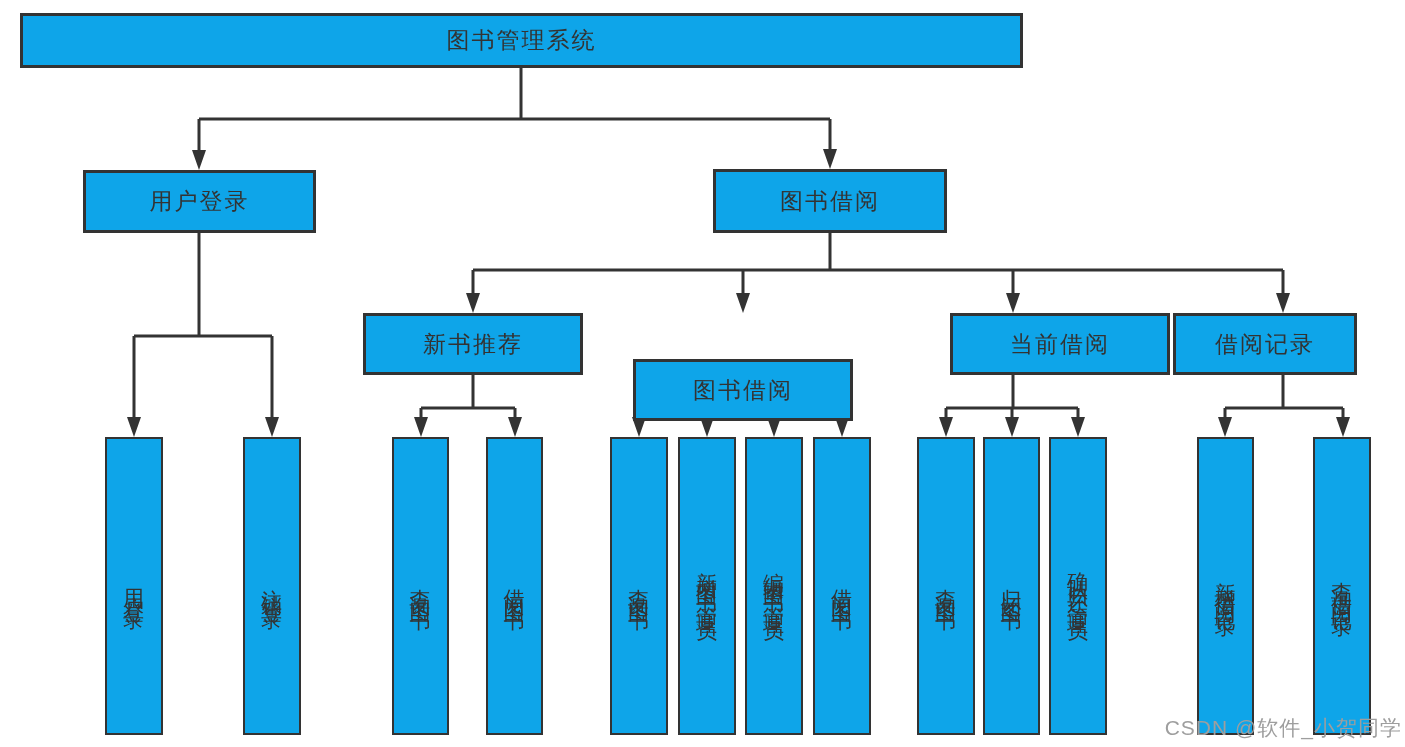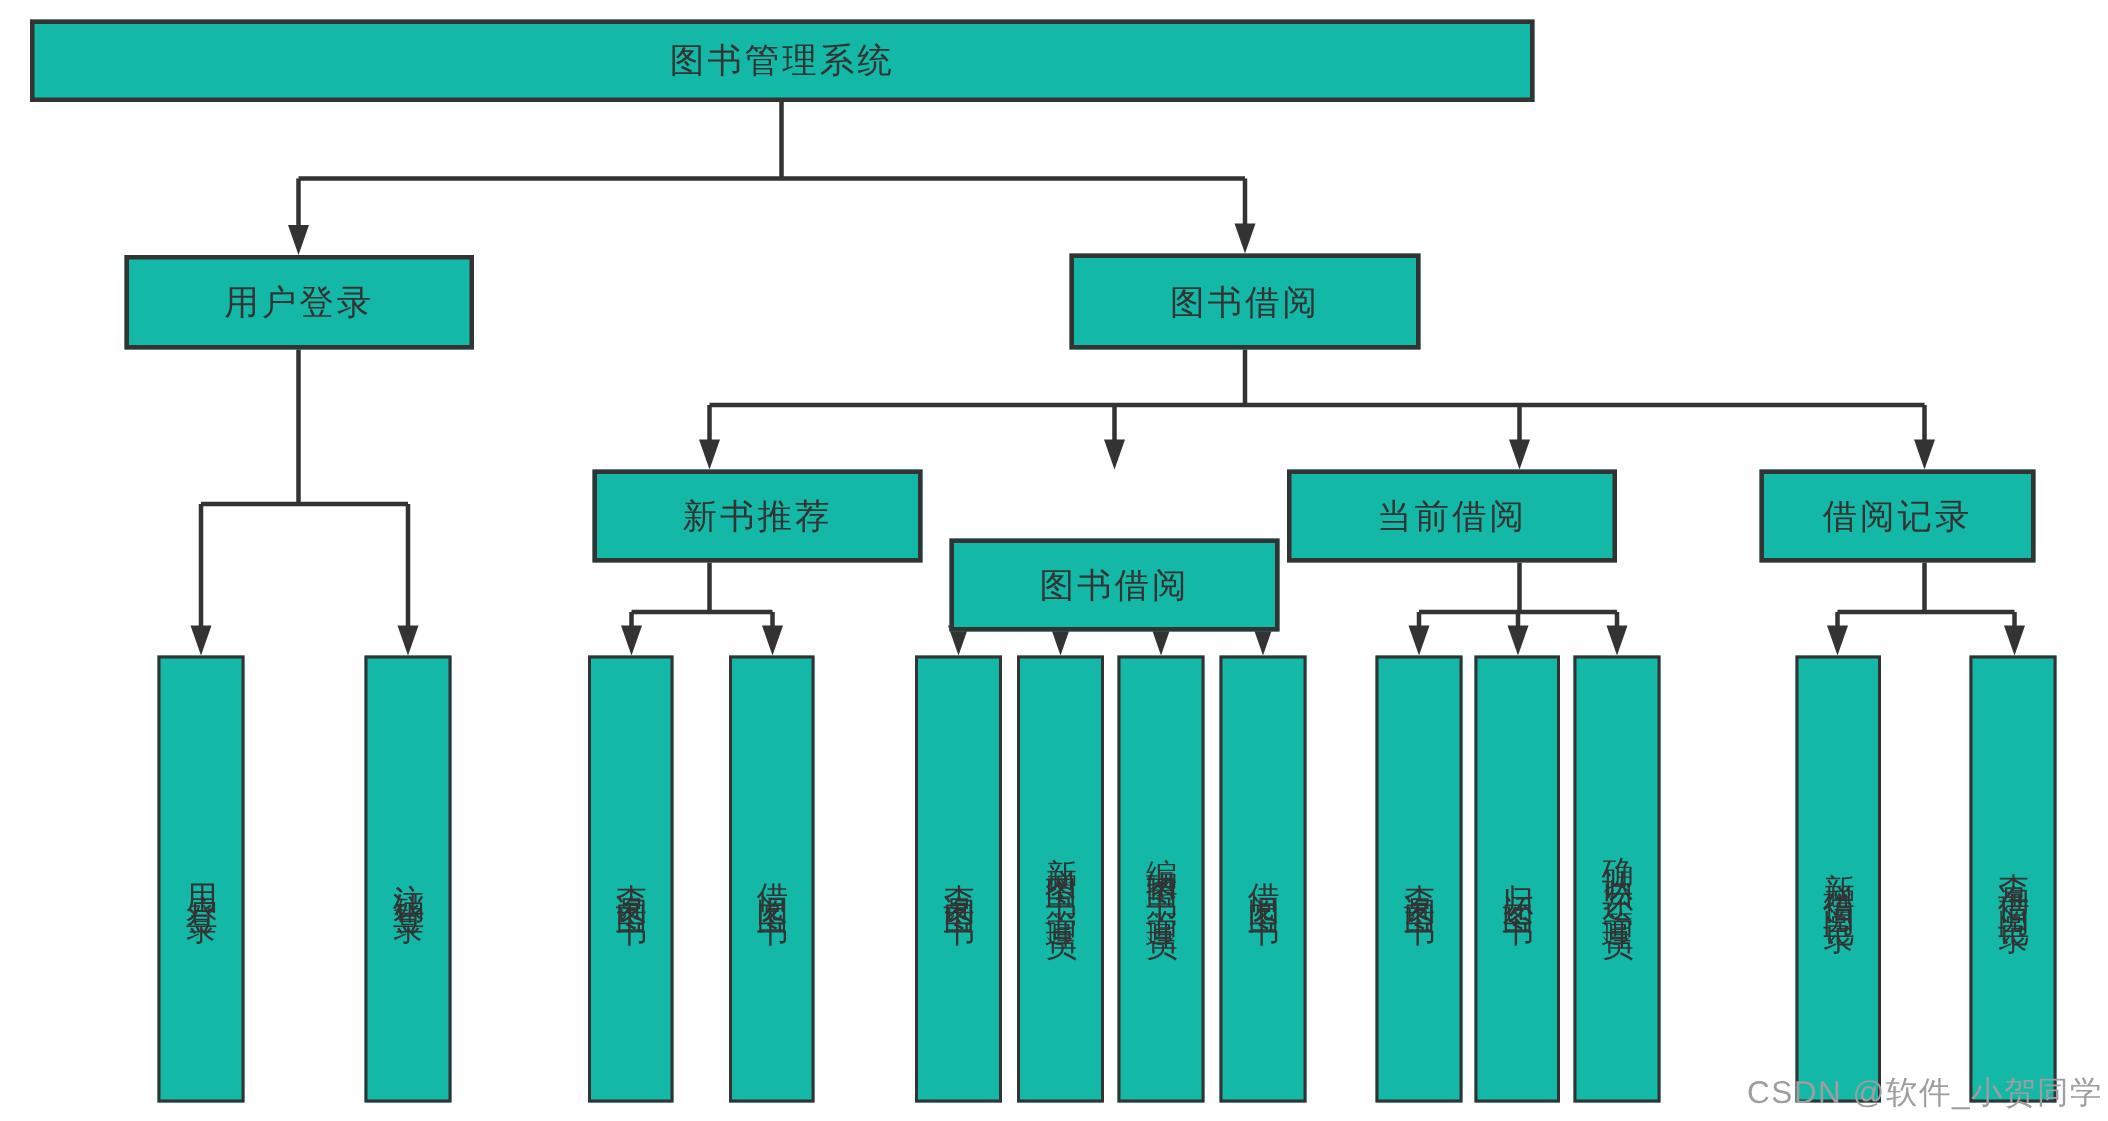--- a/index.html
+++ b/index.html
@@ -22,21 +22,21 @@
     stroke: #333333;
     stroke-width: 3;
   }
   svg.connectors polygon {
     fill: #333333;
     stroke: none;
   }
   .box {
     position: absolute;
     box-sizing: border-box;
-    background: #14b8a6;
+    background: #0ea5e9;
     border: 3px solid #333333;
     display: flex;
     align-items: center;
     justify-content: center;
     text-align: center;
   }
   .box.hbox { font-size: 23px; letter-spacing: 2px; }
   .box.leaf { border-width: 2px; }
   .box.leaf .vtext {
     writing-mode: vertical-rl;
@@ -102,27 +102,27 @@
     <span>图书管理系统</span>
   </div>
 
   <div class="box hbox" style="left:83px; top:170px; width:233px; height:63px;">
     <span>用户登录</span>
   </div>
   <div class="box hbox" style="left:713px; top:169px; width:234px; height:64px;">
     <span>图书借阅</span>
   </div>
 
-  <div class="box hbox" style="left:363px; top:313px; width:220px; height:62px;margin-left:32px;">
+  <div class="box hbox" style="left:363px; top:313px; width:220px; height:62px;">
     <span>新书推荐</span>
   </div>
   <div class="box hbox" style="left:633px; top:313px; width:220px; height:62px;margin-top:46px;">
     <span>图书借阅</span>
   </div>
-  <div class="box hbox" style="left:858px; top:313px; width:220px; height:62px;">
+  <div class="box hbox" style="left:950px; top:313px; width:220px; height:62px;">
     <span>当前借阅</span>
   </div>
   <div class="box hbox" style="left:1173px; top:313px; width:184px; height:62px;">
     <span>借阅记录</span>
   </div>
 
   <div class="box leaf" style="left:105px; top:437px; width:58px; height:298px;">
     <span class="vtext">用户登录</span>
   </div>
   <div class="box leaf" style="left:243px; top:437px; width:58px; height:298px;">

